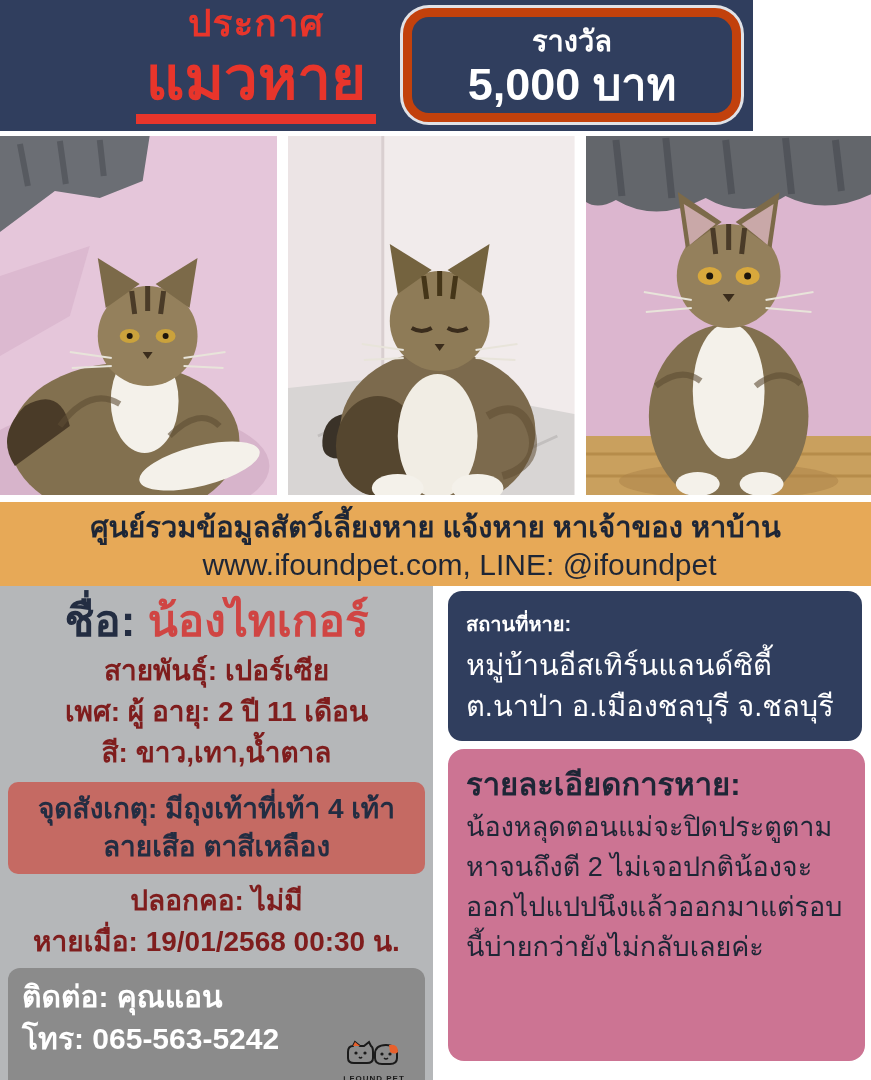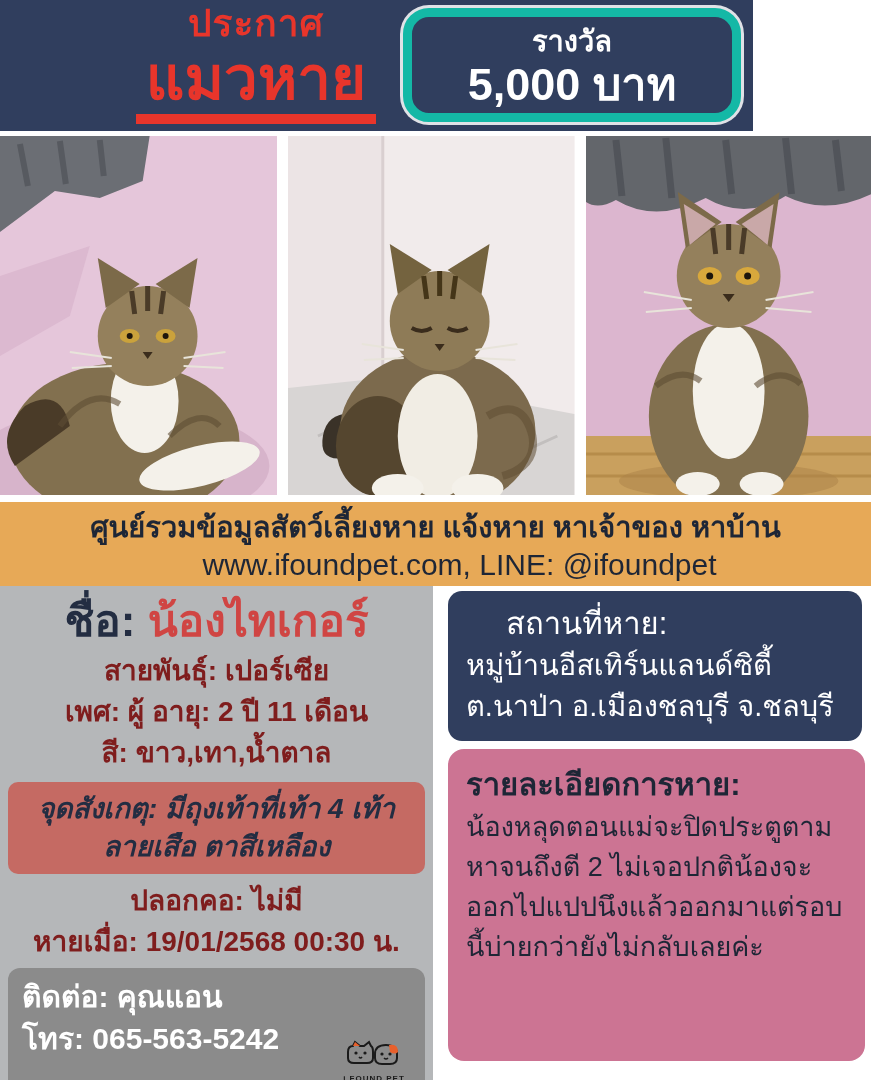--- a/index.html
+++ b/index.html
@@ -18,21 +18,21 @@
     position: absolute; left: 0; top: 2px; width: 512px; text-align: center;
     color: #e8352b; font-weight: bold;
   }
   .announce { font-size: 37px; line-height: 44px; letter-spacing: 1px; }
   .main-title {
     display: inline-block; font-size: 60px; line-height: 66px;
     border-bottom: 10px solid #e8352b; padding: 0 10px 2px 10px;
   }
   .reward-box {
     position: absolute; top: 8px; right: 12px; width: 338px; height: 114px;
-    background: #303e5e; border: 9px solid #14b8a6; border-radius: 26px;
+    background: #303e5e; border: 9px solid #c2410c; border-radius: 26px;
     box-shadow: 0 0 0 3px rgba(255,255,255,0.85);
     color: #ffffff; text-align: center; padding-top: 6px;
   }
   .reward-label { font-size: 29px; line-height: 36px; font-weight: bold; }
   .reward-amount { font-size: 45px; line-height: 52px; font-weight: bold; }
 
   
   .photos {
     display: flex; gap: 11px; height: 366px; padding-top: 5px;
     background: #ffffff; align-items: stretch;
@@ -58,39 +58,38 @@
     text-align: center; color: #222c40;
   }
   .name-line { margin-top: 6px; font-size: 44px; line-height: 58px; font-weight: bold; }
   .name-label { color: #232d42; }
   .name-value { color: #d04543; }
   .pet-line { font-size: 28px; line-height: 41px; font-weight: bold; color: #7f1d1d; }
   .features-box {
     margin: 9px 8px 6px 8px; background: #c56a63; border-radius: 10px;
     padding: 8px 4px; font-size: 28px; line-height: 38px; font-weight: bold;
     color: #232d42;
-    font-style: italic;
   }
   .contact-box {
     position: relative; margin: 6px 8px 0 8px; height: 123px;
     background: #8b8b8b; border-radius: 12px; color: #ffffff;
     text-align: left; padding: 8px 0 0 14px;
   }
   .contact-line { font-size: 30px; line-height: 42px; font-weight: bold; }
   .logo { position: absolute; right: 20px; bottom: 8px; width: 62px; text-align: center; }
   .logo svg { display: block; width: 58px; height: 34px; margin: 0 auto; }
   .logo-text { font-size: 8px; font-weight: bold; color: #1a1a1a; letter-spacing: 1px; white-space: nowrap; }
 
   .col-gap { width: 15px; background: #ffffff; }
   .right-col { width: 423px; padding-top: 5px; background: #ffffff; }
   .location-box {
     width: 414px; background: #303e5e; border-radius: 14px;
     color: #ffffff; padding: 12px 18px 14px 18px;
   }
-  .location-heading { font-size: 31px; line-height: 42px; font-weight: normal; margin-left: 40px; }
+  .location-heading { font-size: 20px; line-height: 42px; font-weight: bold; }
   .location-line { font-size: 29px; line-height: 41px; }
   .details-box {
     width: 417px; height: 312px; margin-top: 8px; background: #cc7493;
     border-radius: 16px; color: #1e2636; padding: 14px 18px;
   }
   .details-heading { font-size: 31px; line-height: 44px; font-weight: bold; }
   .details-body { font-size: 27px; line-height: 40px; }
 </style>
 </head>
 <body>

